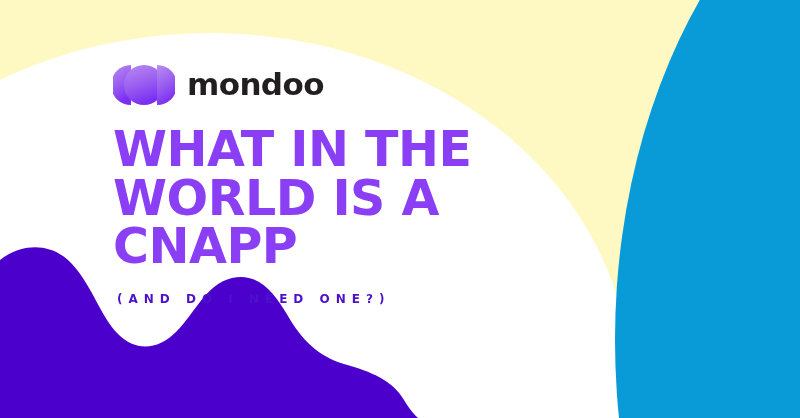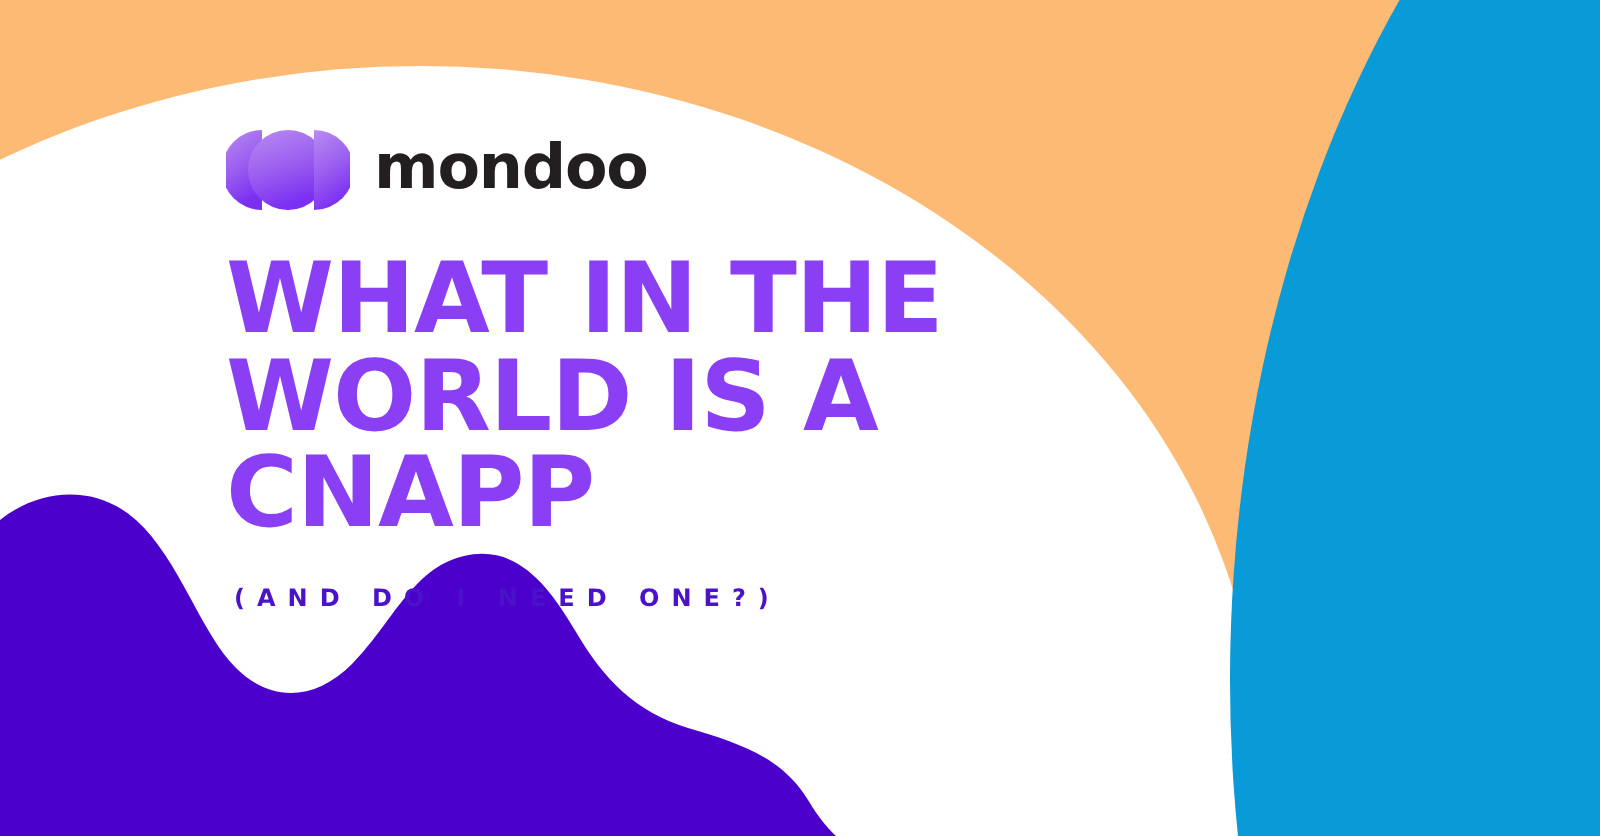--- a/index.html
+++ b/index.html
@@ -10,21 +10,21 @@
   }
   body {
     font-family: "Liberation Sans", sans-serif;
   }
 
   .banner {
     position: relative;
     width: 800px;
     height: 418px;
     overflow: hidden;
-    background: #fdba74;
+    background: #fef9c3;
   }
 
   
 
   
   .shape-white-ellipse {
     position: absolute;
     left: -210px;
     top: 33px;
     width: 840px;

